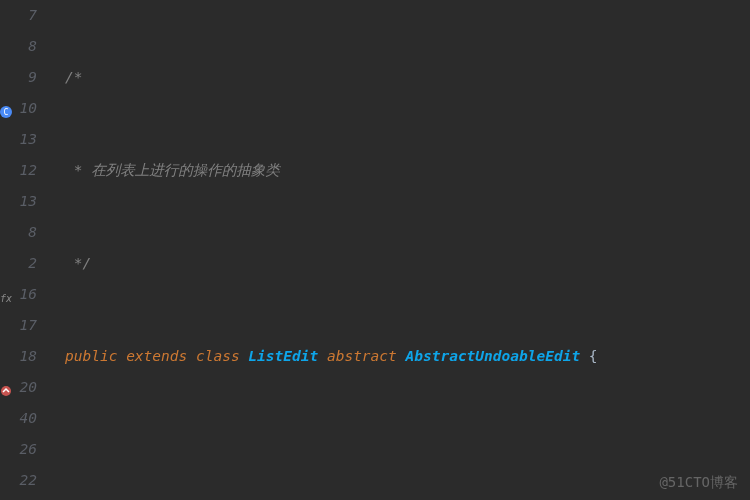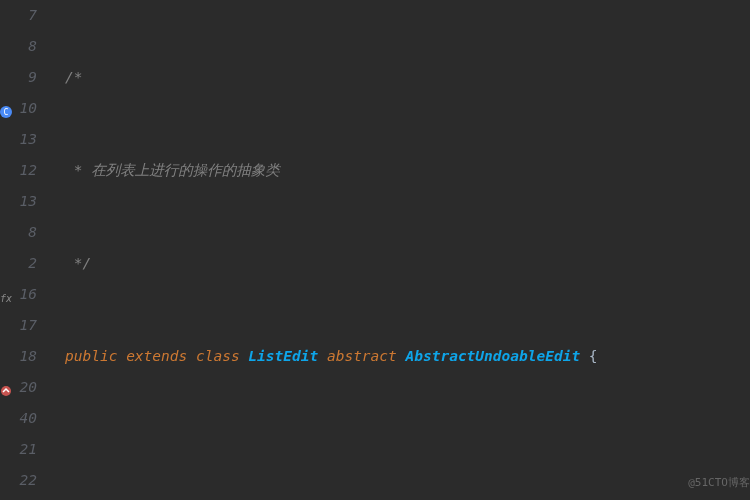--- a/index.html
+++ b/index.html
@@ -46,22 +46,22 @@
   .code-line {
     height: 31px;
   }
   .c-comment { color: #808080; }
   .c-keyword { color: #cc7832; }
   .c-type { color: #0ea5e9; font-weight: bold; }
   .c-punct { color: #a9b7c6; font-style: normal; }
   .watermark {
     position: fixed;
     bottom: 2px;
-    right: 0;
-    font-size: 11px;
+    right: 12px;
+    font-size: 14px;
     color: #666;
     font-style: normal;
   }
 </style>
 </head>
 <body>
 
 <div class="editor">
   <div class="gutter">
     <div class="gutter-line">7</div>
@@ -94,21 +94,21 @@
     <div class="gutter-line">
       <span class="gutter-icon">
         <svg viewBox="0 0 16 16">
             <circle cx="8" cy="8" r="5" fill="#c75450"></circle>
             <path d="M5 9 L8 6 L11 9" stroke="#fff" stroke-width="1.5" fill="none"></path>
           </svg>
       </span>
       <span>20</span>
     </div>
     <div class="gutter-line">40</div>
-    <div class="gutter-line">21</div>
+    <div class="gutter-line">26</div>
     <div class="gutter-line">22</div>
   </div>
 
   <div class="code">
     <div class="code-line"><span class="c-comment">/*</span></div>
     <div class="code-line"><span class="c-comment"><span> *</span><span> 在列表上进行的操作的抽象类</span></span></div>
     <div class="code-line"><span class="c-comment"> */</span></div>
     <div class="code-line"><span class="c-keyword">public</span> <span class="c-keyword">extends</span> <span class="c-keyword">class</span> <span class="c-type">ListEdit</span> <span class="c-keyword">abstract</span> <span class="c-type">AbstractUndoableEdit</span> <span class="c-punct">{</span></div>
     <div class="code-line"></div>
     

